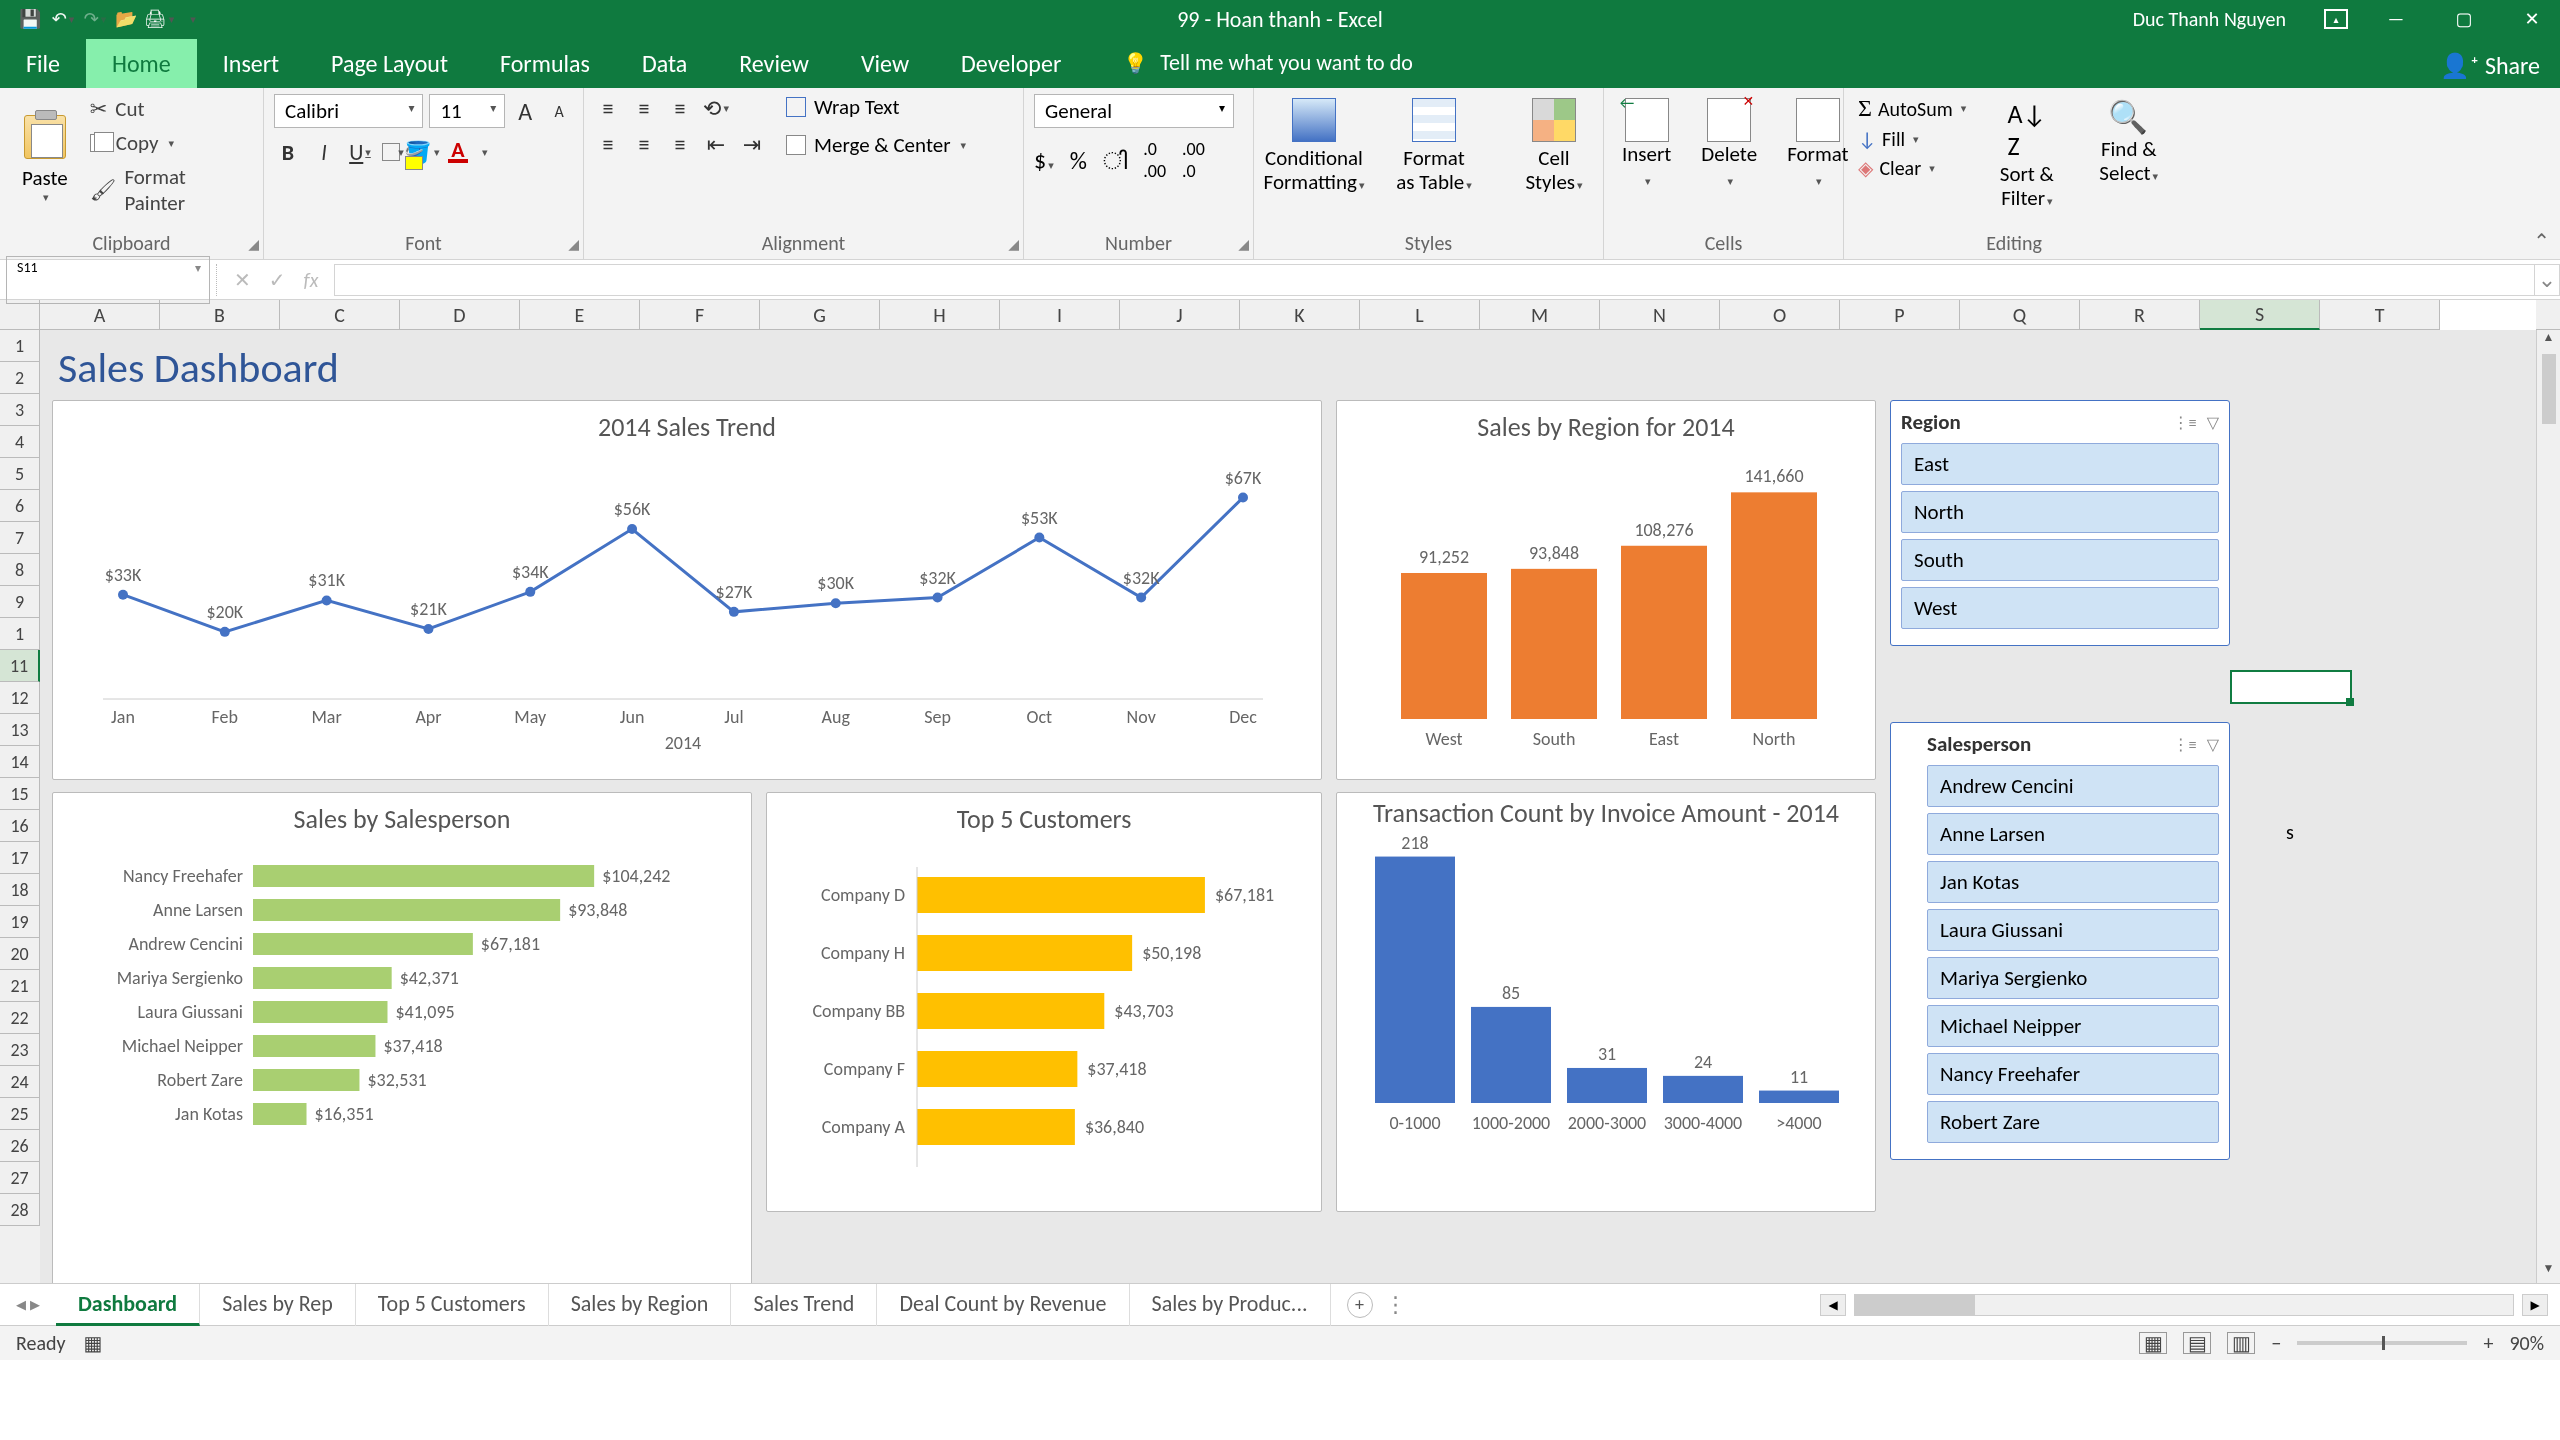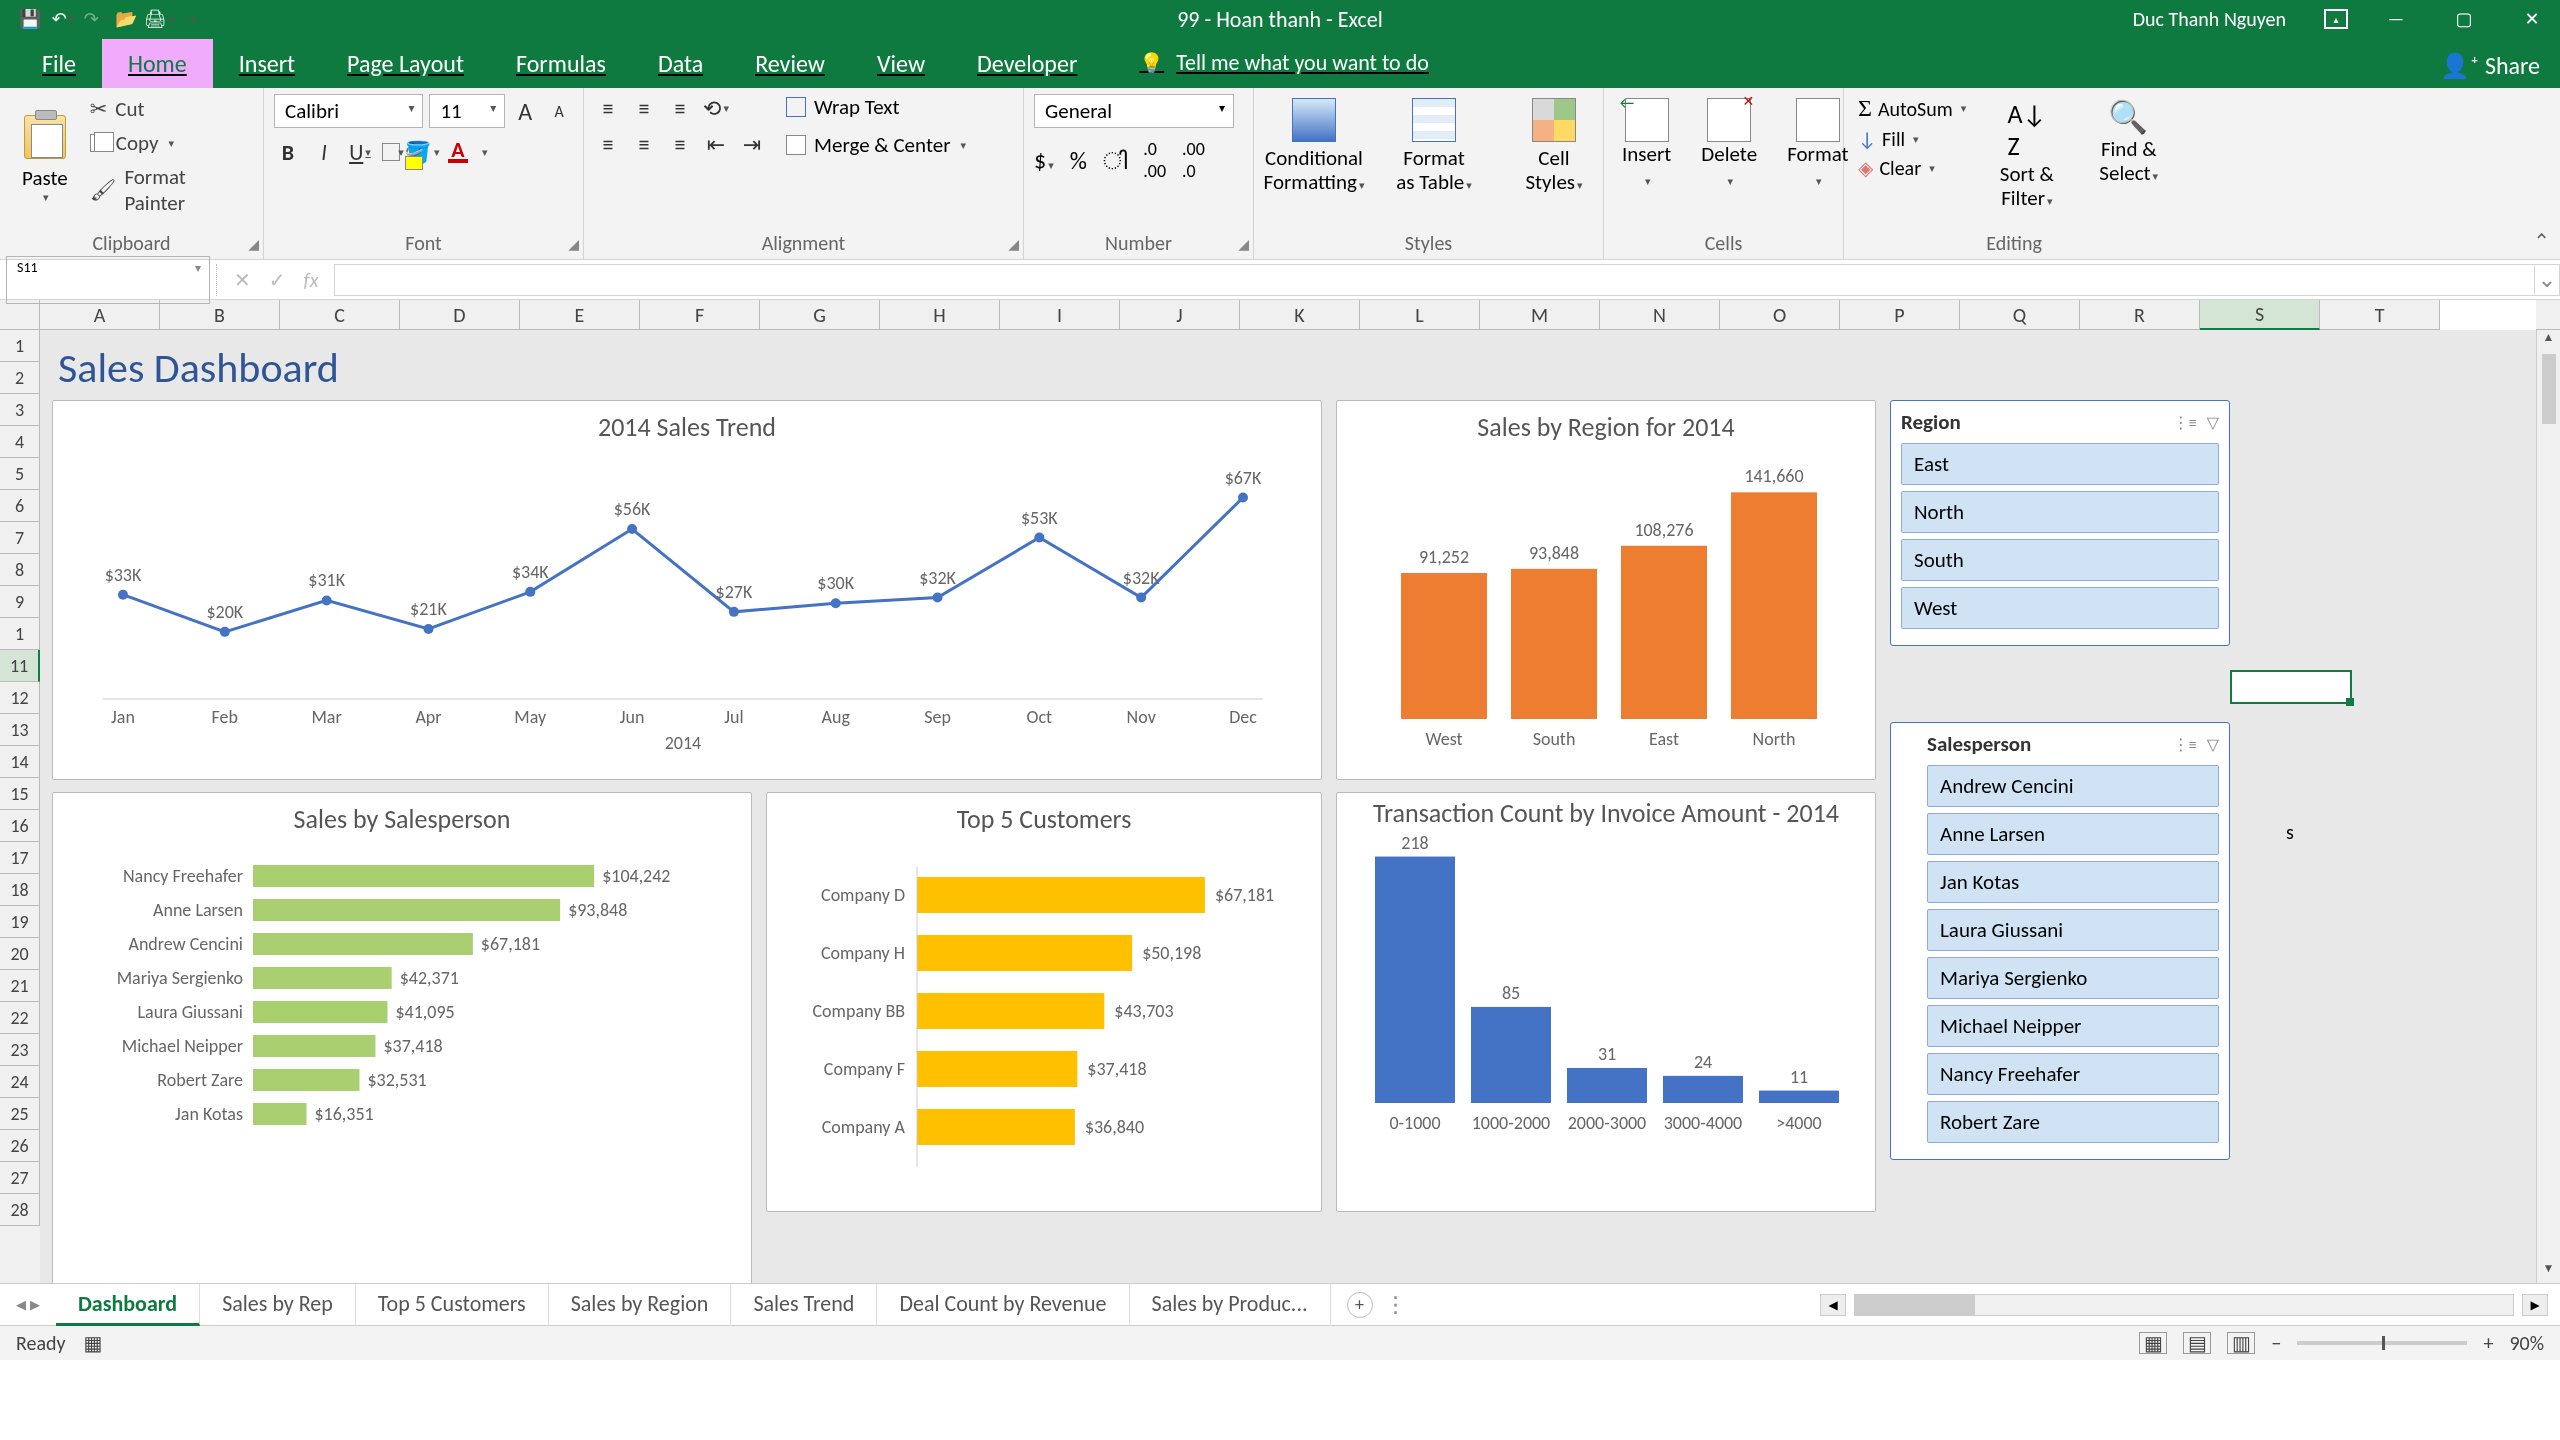--- a/index.html
+++ b/index.html
@@ -9,23 +9,23 @@
 .titlebar { background: #0f7a3f; height: 38px; display: flex; align-items: center; color: #fff; position: relative; padding: 0 8px; }
 .qat { display: flex; gap: 10px; align-items: center; margin-left: 12px; }
 .qat-icon { width: 22px; height: 22px; display: inline-flex; align-items: center; justify-content: center; font-size: 18px; color: #fff; opacity: 0.95; }
 .title-center { position: absolute; left: 50%; transform: translateX(-50%); font-size: 22px; }
 .title-right { position: absolute; right: 8px; display: flex; align-items: center; gap: 28px; }
 .win-btn { width: 40px; height: 30px; display: flex; align-items: center; justify-content: center; color: #fff; font-size: 18px; }
 .user-name { font-size: 20px; margin-right: 10px; }
 .ribbon-opt { width: 24px; height: 20px; border: 2px solid #fff; display: flex; align-items: center; justify-content: center; font-size: 10px; }
 
 
-.ribbon-tabs { background: #0f7a3f; height: 50px; display: flex; align-items: flex-end; padding-left: 16px; position: relative; text-decoration: underline; }
+.ribbon-tabs { background: #0f7a3f; height: 50px; display: flex; align-items: flex-end; position: relative; }
 .rtab { color: #fff; padding: 10px 26px; font-size: 24px; cursor: pointer; }
-.rtab.active { background: #f0abfc; color: #0f7a3f; }
+.rtab.active { background: #86efac; color: #0f7a3f; }
 .tellme { color: #fff; font-size: 22px; display: flex; align-items: center; padding: 8px 16px; margin-left: 20px; margin-bottom: 4px; }
 .tellme-bulb { margin-right: 12px; font-size: 20px; }
 .share { position: absolute; right: 20px; color: #fff; font-size: 24px; display: flex; align-items: center; padding-bottom: 8px; gap: 6px; }
 
 
 .ribbon { background: #f3f3f3; height: 172px; border-bottom: 1px solid #d4d4d4; display: flex; position: relative; }
 .rgroup { border-right: 1px solid #d4d4d4; padding: 6px 10px 4px; display: flex; flex-direction: column; position: relative; }
 .rgroup-label { position: absolute; bottom: 4px; left: 0; right: 0; text-align: center; font-size: 20px; color: #666; }
 .rgroup-dlg { position: absolute; bottom: 6px; right: 4px; font-size: 14px; color: #888; }
 

